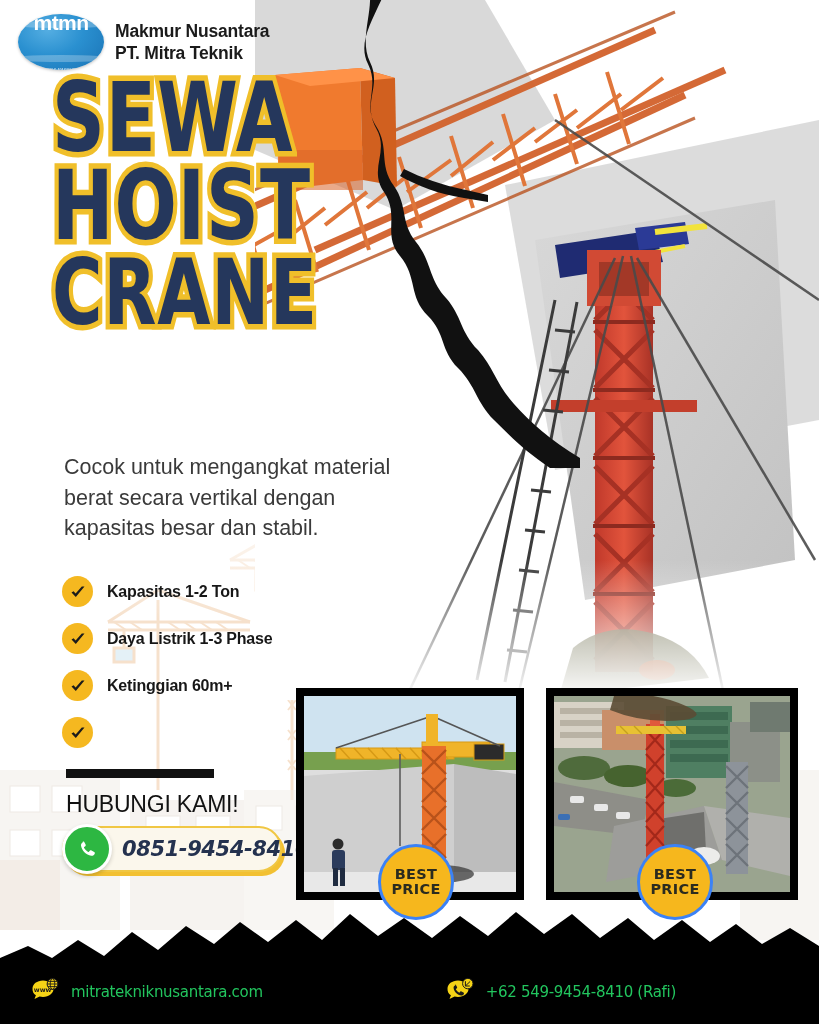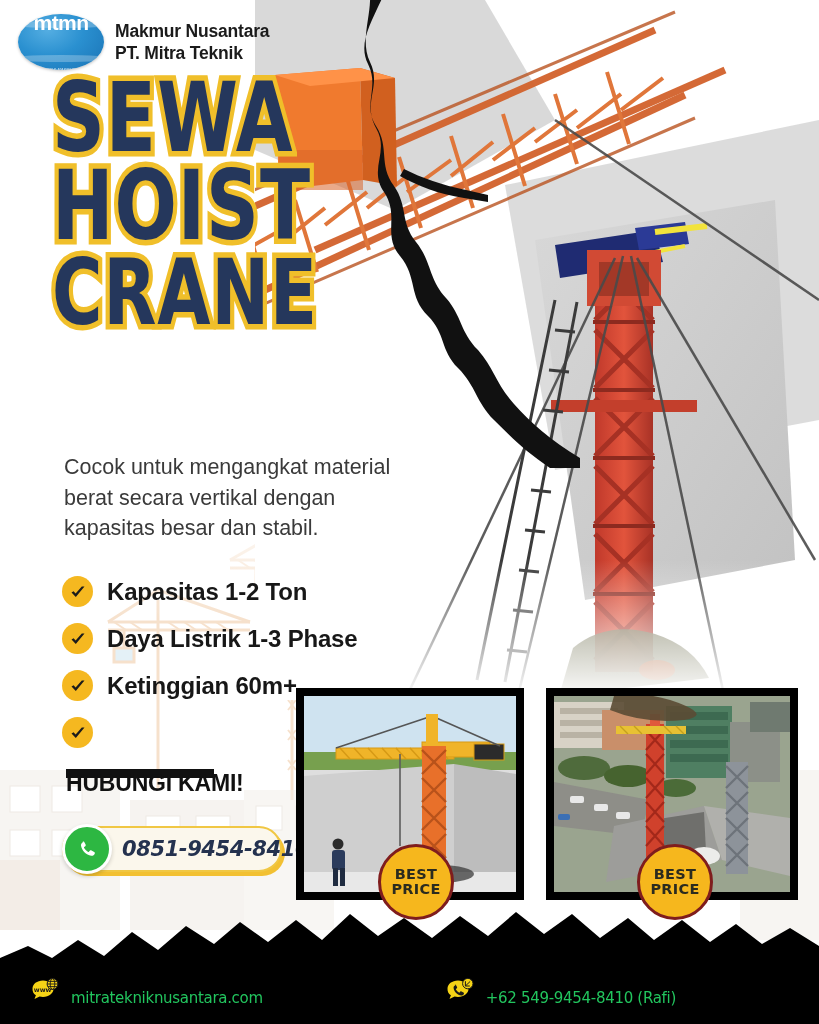--- a/index.html
+++ b/index.html
@@ -89,32 +89,32 @@
   
   .features { position: absolute; left: 62px; top: 568px; z-index: 8; }
   .feature-row { display: flex; align-items: center; gap: 14px; height: 47px; }
   .check-badge {
     width: 31px; height: 31px; border-radius: 50%;
     background: #f5b820; flex: 0 0 31px;
     display: flex; align-items: center; justify-content: center;
   }
   .check-badge svg { display: block; }
   .feature-label {
-    font-size: 24px; font-weight: bold; color: #171717; letter-spacing: -.2px;
+    font-size: 16px; font-weight: bold; color: #171717; letter-spacing: -.2px;
     white-space: nowrap;
   }
 
   
   .contact-rule {
     position: absolute; left: 66px; top: 769px; width: 148px; height: 9px;
     background: #111111; z-index: 9;
   }
   .contact-title {
-    position: absolute; left: 66px; top: 770px; z-index: 9;
-    font-size: 23px; font-weight: bold; color: #111111; letter-spacing: -.2px;
+    position: absolute; left: 66px; top: 791px; z-index: 9;
+    font-size: 23px; font-weight: normal; color: #111111; letter-spacing: -.2px;
   }
   .phone-pill {
     position: absolute; left: 62px; top: 826px; z-index: 9;
     width: 220px; height: 46px; border-radius: 23px;
     background: #fbf7ec; border: 2px solid #f0c744;
     box-shadow: 3px 4px 0 #f2c032;
     display: flex; align-items: center;
   }
   .wa-icon {
     position: absolute; left: 62px; top: 824px; z-index: 11;
@@ -136,38 +136,38 @@
     position: absolute; z-index: 13;
     background: #000000; padding: 8px;
   }
   .thumb-inner { width: 100%; height: 100%; overflow: hidden; position: relative; }
   #thumb-1 { left: 296px; top: 688px; width: 228px; height: 212px; }
   #thumb-2 { left: 546px; top: 688px; width: 252px; height: 212px; }
 
   .best-badge {
     position: absolute; z-index: 16;
     width: 76px; height: 76px; border-radius: 50%;
-    background: #f6b71d; border: 3px solid #7f1d1d;
+    background: #f6b71d; border: 3px solid #3b82f6;
     display: flex; flex-direction: column; align-items: center; justify-content: center;
     line-height: 1.05;
   }
   .best-badge span {
     font-family: "DejaVu Sans", sans-serif;
     font-size: 14.5px; font-weight: bold; color: #2b2b1f; letter-spacing: .3px;
   }
   #badge-1 { left: 378px; top: 844px; }
   #badge-2 { left: 637px; top: 844px; }
 
   
   .footer {
     position: absolute; left: 0; bottom: 0; width: 819px; height: 64px;
     background: #000000; z-index: 20;
     display: flex; align-items: center;
   }
-  .footer-item { display: flex; align-items: flex-end; gap: 11px; }
+  .footer-item { display: flex; align-items: center; gap: 11px; }
   #footer-web { margin-left: 30px; }
   #footer-phone { margin-left: 182px; }
   .footer-text {
     color: #22c55e; font-size: 15px; letter-spacing: -.3px;
     font-family: "DejaVu Sans", sans-serif;
   }
   .footer-icon { width: 30px; height: 30px; flex: 0 0 30px; }
 </style>
 </head>
 <body>

